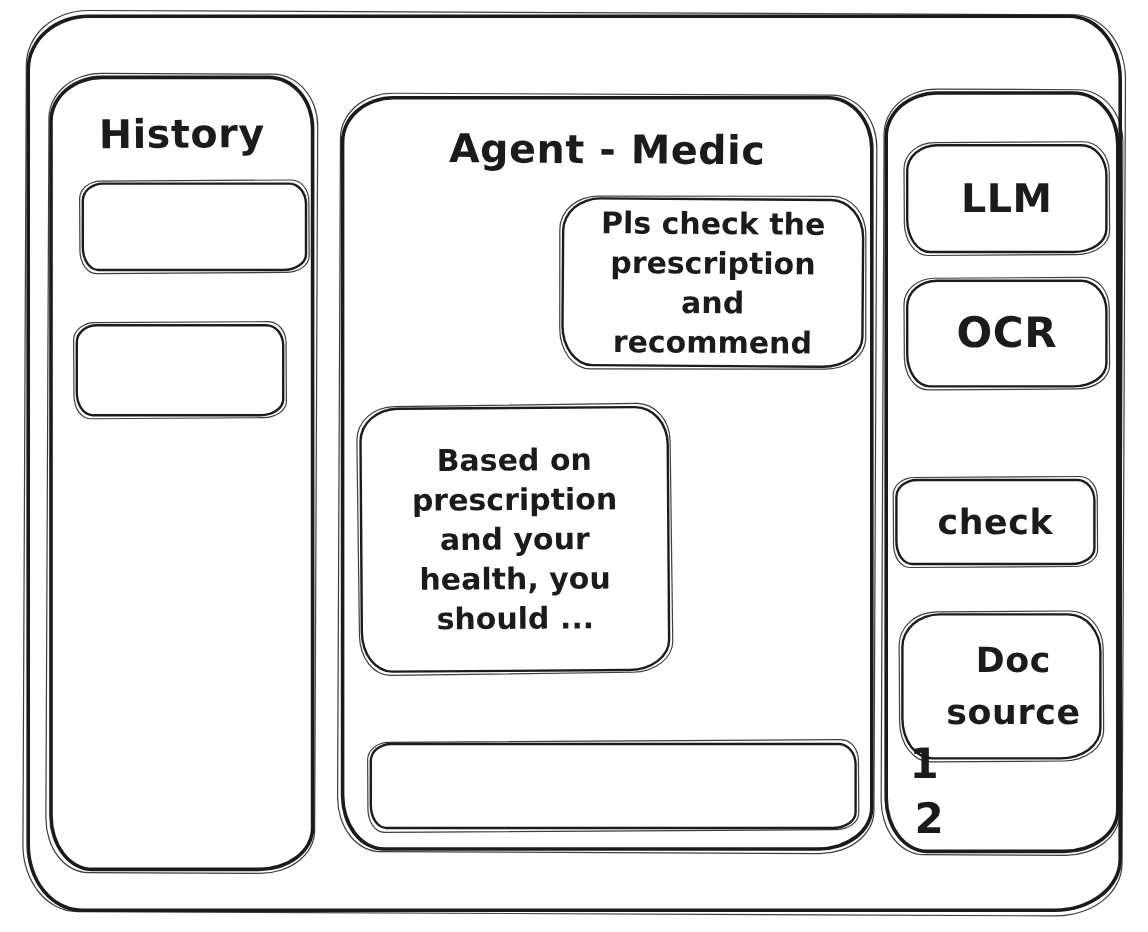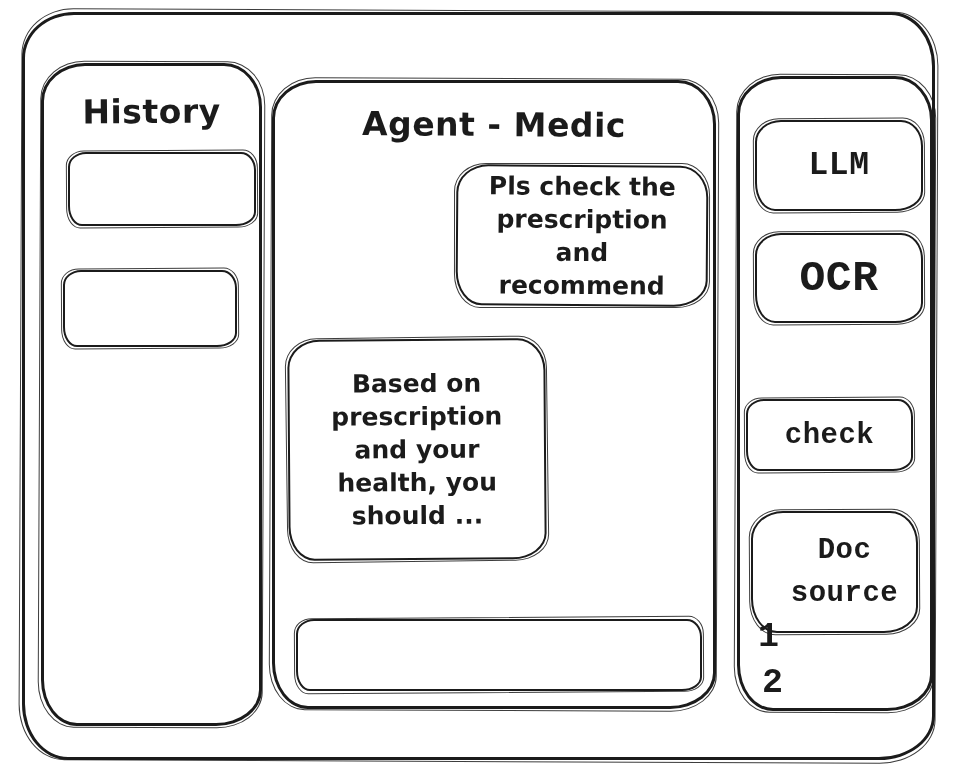--- a/index.html
+++ b/index.html
@@ -82,44 +82,44 @@
 
     <div class="sk thin rItem" style="left:24px;top:86px;width:188px;height:74px;">
       <span class="label"></span>
     </div>
 
     <div class="sk thin rItem" style="left:19px;top:204px;width:174px;height:77px;">
       <span class="label"></span>
     </div>
   </div>
 
-  <div class="sk rPanel" style="left:272px;top:80px;width:444px;height:629px;">
+  <div class="sk rPanel" style="left:284px;top:80px;width:444px;height:629px;">
     <div class="title hand tiltR" style="top:22px;">Agent - Medic</div>
 
     <div class="sk thin rBub bubble tiltR" style="left:181px;top:82px;width:252px;height:141px;padding:10px 16px;">
       <span>Pls check the prescription and recommend</span>
     </div>
 
     <div class="sk thin rBub bubble tiltL" style="left:13px;top:256px;width:258px;height:221px;padding:12px 18px;">
       <span>Based on prescription and your health, you should ...</span>
     </div>
 
     <div class="sk thin rItem" style="left:21px;top:536px;width:406px;height:72px;">
       <input class="bare" type="text" placeholder="" style="">
     </div>
   </div>
 
-  <div class="sk rPanel" style="left:737px;top:76px;width:196px;height:635px;font-family:Liberation Mono, monospace;">
+  <div class="sk rPanel" style="left:737px;top:76px;width:196px;height:635px;">
 
     <div class="sk thin rBtn" style="left:15px;top:41px;width:168px;height:91px;">
       <span class="label hand" style="font-size:33px;">LLM</span>
     </div>
 
     <div class="sk thin rBtn" style="left:15px;top:154px;width:168px;height:90px;">
-      <span class="label hand" style="font-size:43px;">OCR</span>
+      <span class="label hand" style="font-size:35px;">OCR</span>
     </div>
 
     <div class="sk thin rItem" style="left:6px;top:320px;width:167px;height:72px;">
       <span class="label hand" style="font-size:29px;">check</span>
     </div>
 
     <div class="sk thin rBub" style="left:11px;top:432px;width:167px;height:122px;">
       <span class="label hand" style="font-size:29px;line-height:1.5;padding:0 20px;">Doc source</span>
     </div>
 

